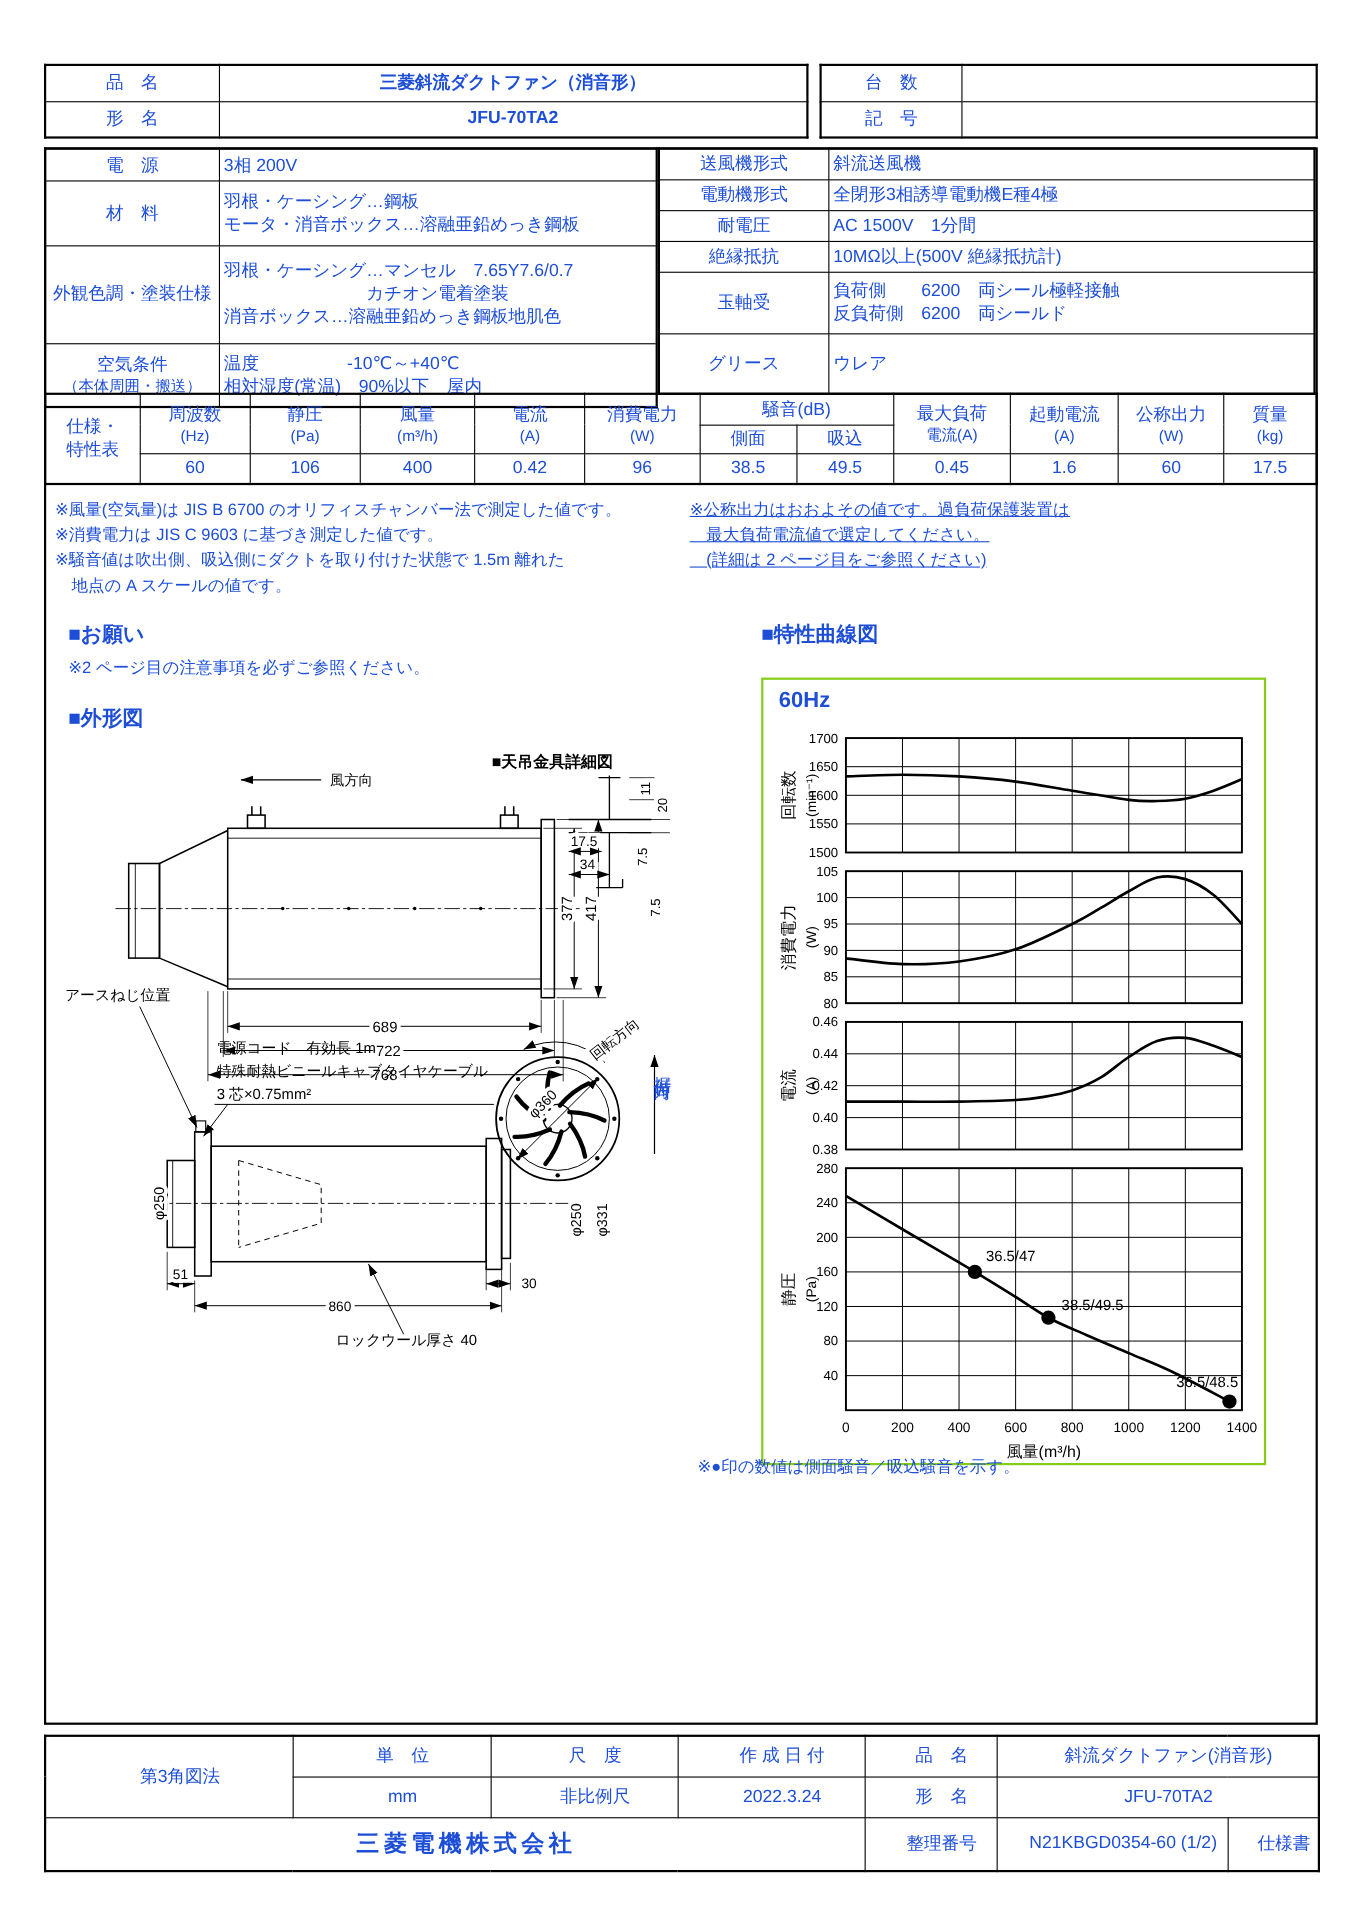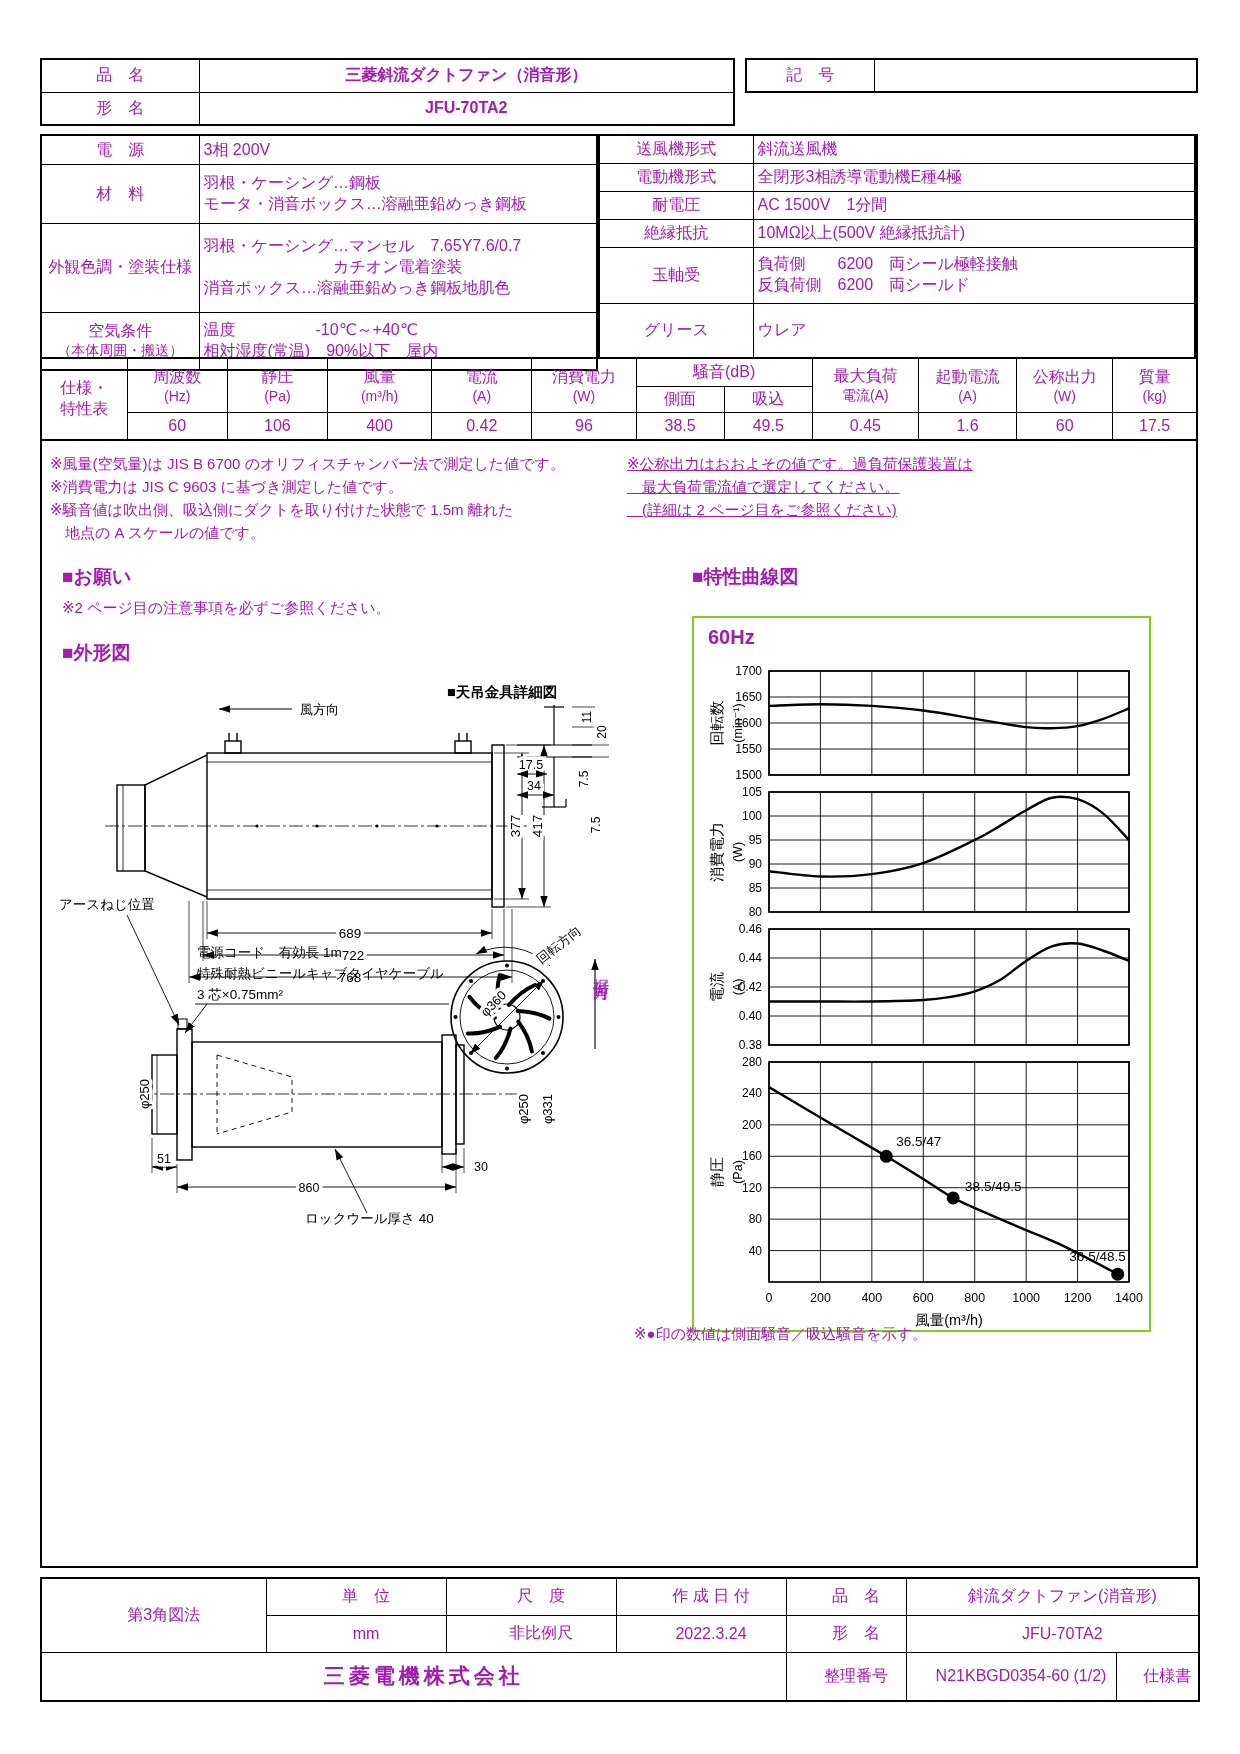--- a/index.html
+++ b/index.html
@@ -1,18 +1,18 @@
 <!DOCTYPE html>
 <html><head>
 <meta charset="utf-8">
 <title>JFU-70TA2 仕様書</title>
 <style>
   html,body{margin:0;padding:0;background:#e8e8e8;}
   .page{position:relative;width:1240px;height:1754px;background:#ffffff;
-        font-family:"Liberation Sans","DejaVu Sans",sans-serif;color:#a21caf;overflow:hidden;}
+        font-family:"Liberation Sans","DejaVu Sans",sans-serif;color:#1d4ed8;overflow:hidden;}
   table{border-collapse:collapse;table-layout:fixed;}
   .t{border:2px solid #000;}
   .t td{border:1px solid #000;font-size:16px;vertical-align:middle;padding:0 4px;overflow:hidden;}
   .lab{text-align:center;}
   .val{text-align:left;padding-left:10px;}
   .ctr{text-align:center;}
   .abs{position:absolute;}
   .big-box{position:absolute;left:40px;top:134px;width:1154px;height:1430px;border:2px solid #000;}
   .hdr-val{font-weight:bold;font-size:19px;text-align:center;}
   .hdr-lab{text-align:center;font-size:17px;}
@@ -56,20 +56,24 @@
     </tr>
   </tbody>
     </table>
 
   <table class="t abs" style="left:745px;top:58px;width:453px;">
     <colgroup>
         <col style="width:128px">
         <col>
       </colgroup>
     <tbody>
+        <tr style="height:33px">
+      <td class="hdr-lab">台　数</td>
+      <td></td>
+    </tr>
     <tr style="height:33px">
       <td class="hdr-lab">記　号</td>
       <td></td>
     </tr>
   </tbody>
     </table>
 
   <div class="big-box">
 
     <div class="abs" style="left:0;top:0;display:flex;">

